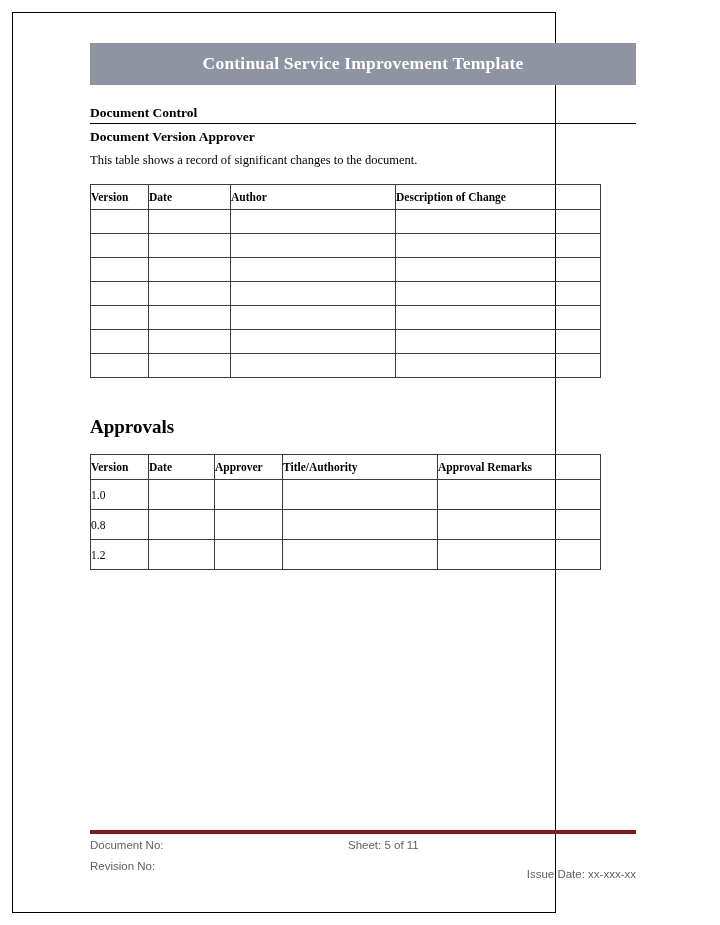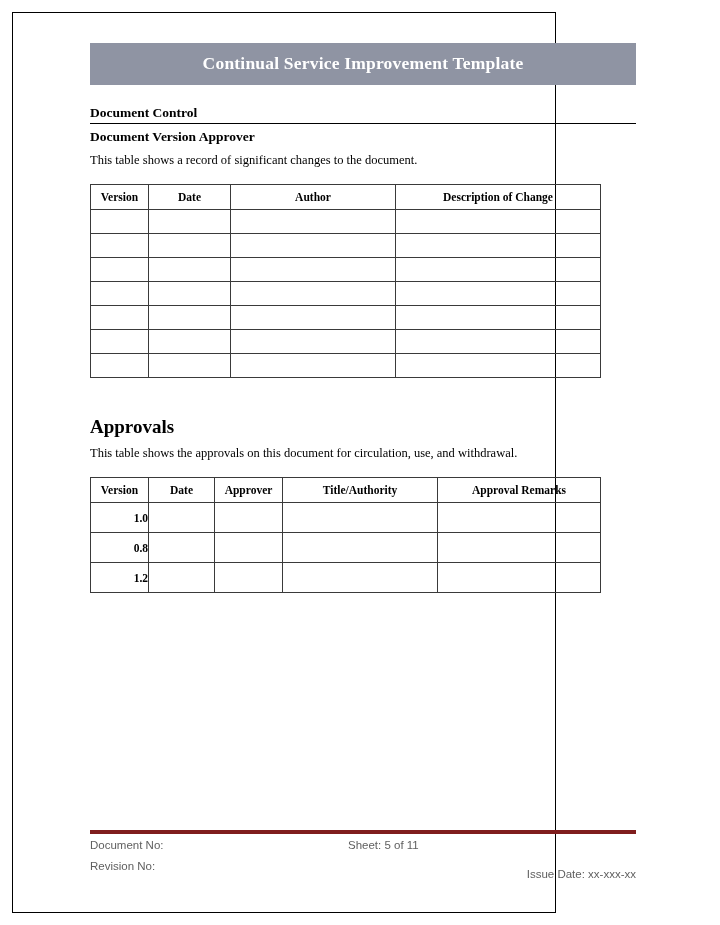--- a/index.html
+++ b/index.html
@@ -82,26 +82,25 @@
   table.doc-table th,
   table.doc-table td {
     border: 1px solid #3a3a3a;
     font-size: 11.5px;
     padding: 0;
     height: 22px;
     vertical-align: middle;
   }
   table.doc-table th {
     font-weight: bold;
-    text-align: center;
+    text-align: left;
     height: 24px;
   }
   table.doc-table td {
-    text-align: right;
-    font-weight: bold;
+    text-align: left;
   }
   .version-table {
     width: 510px;
     margin-left: 0;
   }
   .version-table tbody td {
     height: 23px;
   }
   .approvals-table {
     width: 510px;
@@ -214,21 +213,20 @@
           <td></td>
           <td></td>
           <td></td>
           <td></td>
         </tr>
       </tbody>
     </table>
 
     <div class="h-approvals">Approvals</div>
 
-    <div class="para">This table shows the approvals on this document for circulation, use, and withdrawal.</div>
 
     <table class="doc-table approvals-table">
       <colgroup>
         <col style="width:58px">
         <col style="width:66px">
         <col style="width:68px">
         <col style="width:155px">
         <col style="width:163px">
       </colgroup>
       <thead>

